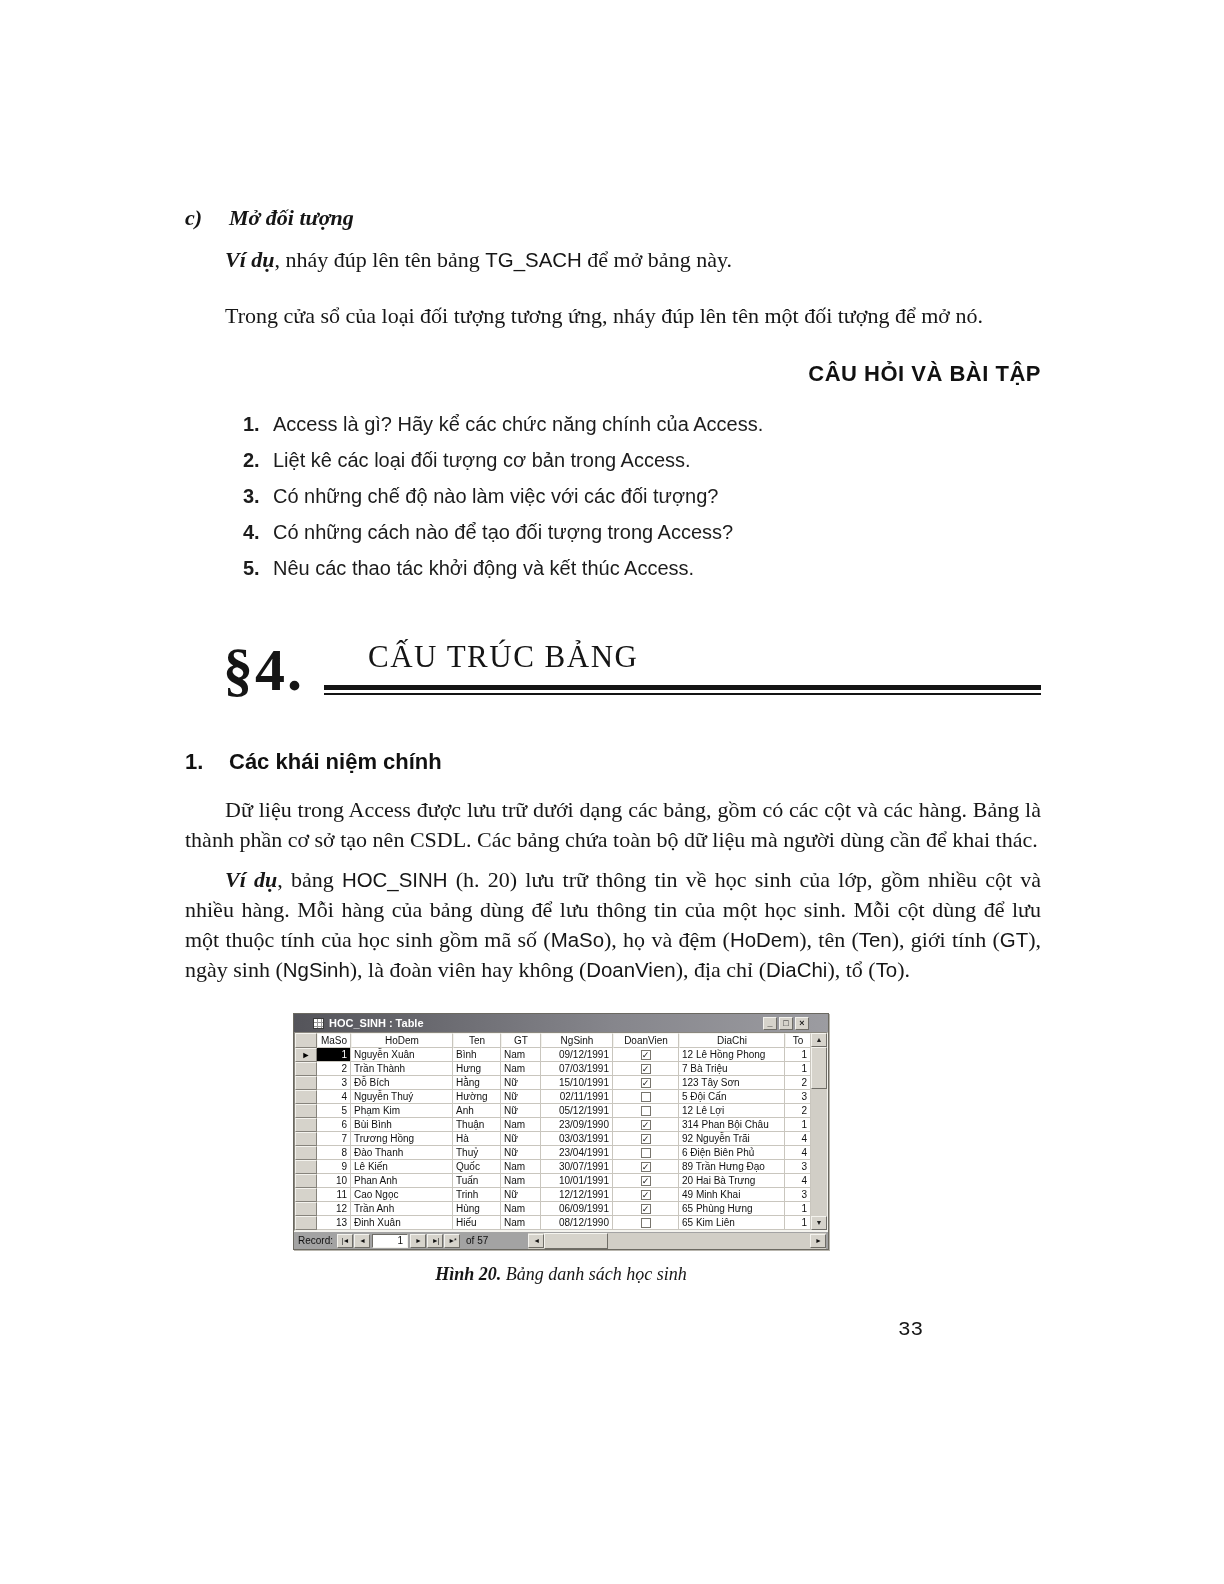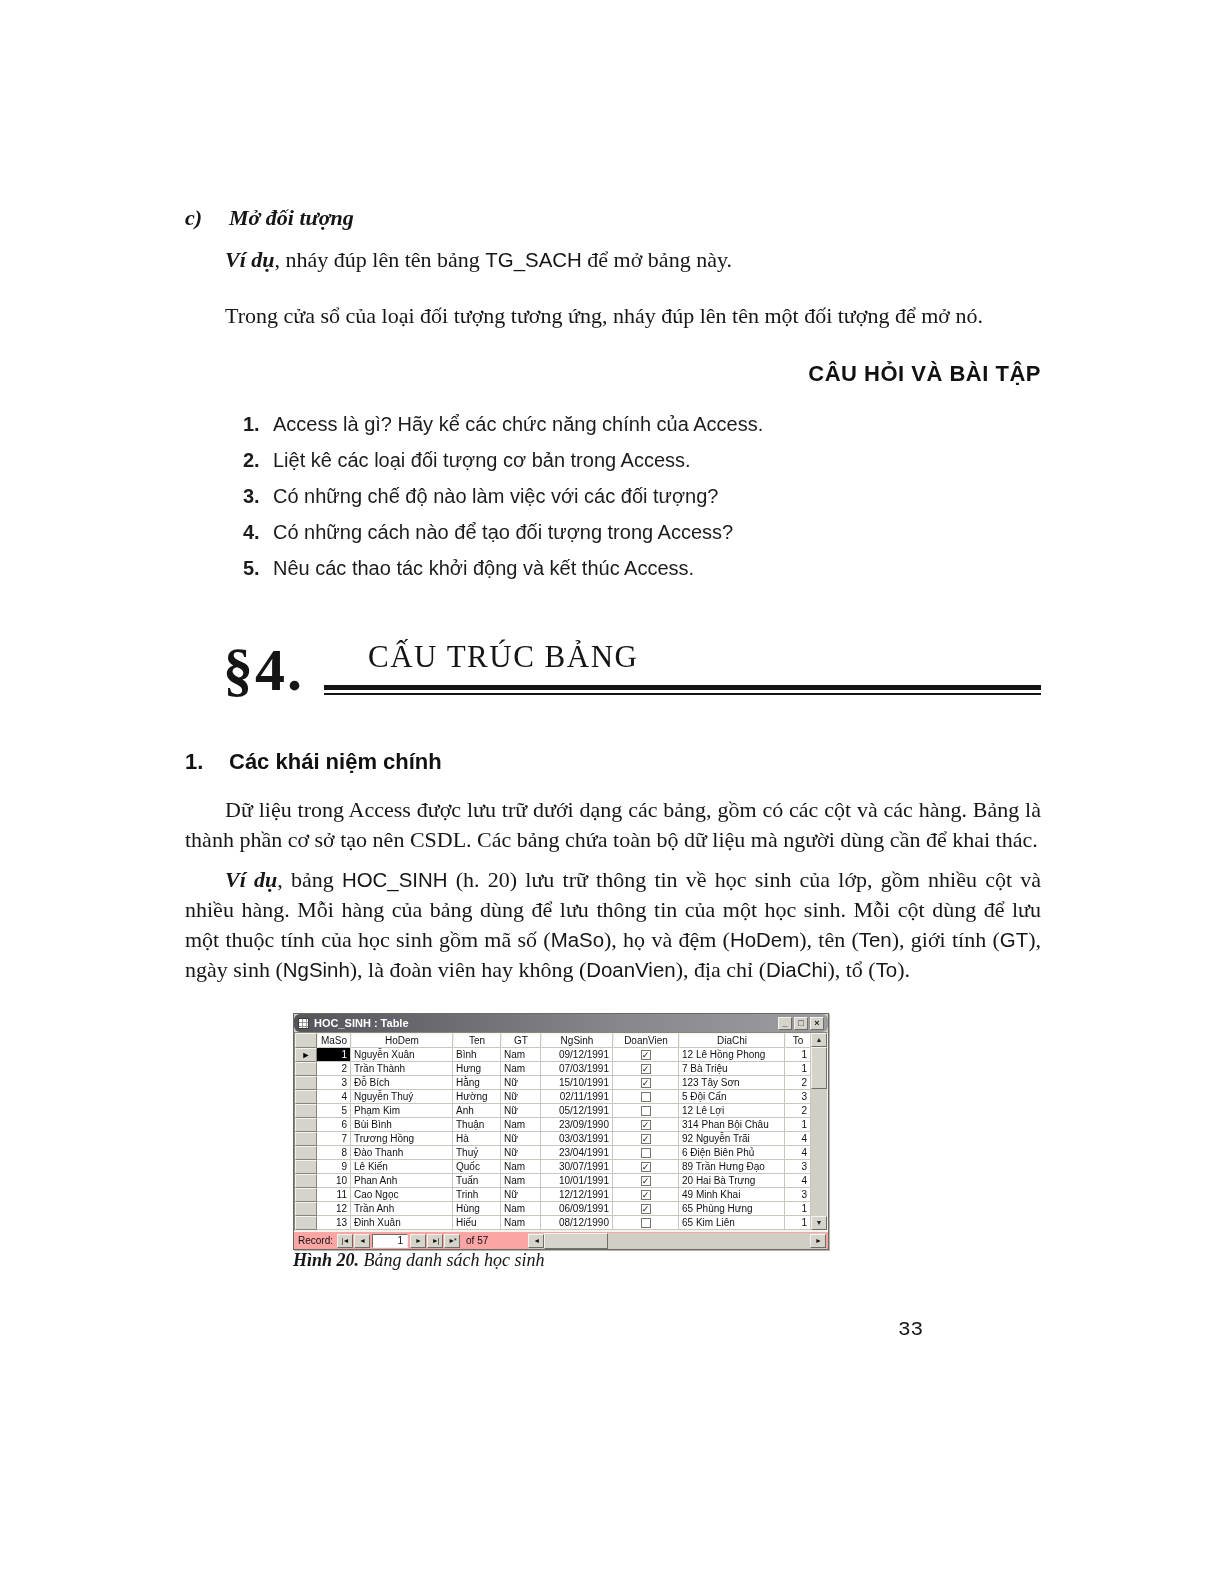--- a/index.html
+++ b/index.html
@@ -40,22 +40,22 @@
 
   
   .sub-h { display:flex; font-family:"Liberation Sans", sans-serif; font-weight:bold;
            font-size:22px; margin:48px 0 20px; color:#111; }
   .sub-h-num { width:44px; flex:none; }
 
   
   .figure { margin-top:28px; margin-left:108px; width:536px; }
   .ms-window { width:536px; background:#d6d3cb; border:1px solid #6b6961;
                font-family:"Liberation Sans", sans-serif; box-shadow:1px 1px 0 #b9b6ae; }
-  .titlebar { height:18px; display:flex; align-items:center; padding:0 4px;
-              background:linear-gradient(90deg,#54545a,#86868c 60%,#9c9ca1);border-radius:6px; }
+  .titlebar { height:18px; display:flex; align-items:center; padding:0 19px;
+              background:linear-gradient(90deg,#54545a,#86868c 60%,#9c9ca1); }
   .t-icon { width:11px; height:11px; margin-right:5px; flex:none; background:#fff;
             border:1px solid #3c3c3c;
             background-image:linear-gradient(#999 1px,transparent 1px),
                              linear-gradient(90deg,#999 1px,transparent 1px);
             background-size:4px 4px; background-position:-1px -1px; }
   .t-text { flex:1; color:#fff; font-size:11px; font-weight:bold; white-space:nowrap; overflow:hidden; }
   .t-btns { display:flex; gap:2px; flex:none; }
   .t-btn  { width:14px; height:13px; background:#d6d3cb; border:1px solid;
             border-color:#f4f3ee #6f6d67 #6f6d67 #f4f3ee; font-size:9px; line-height:11px;
             text-align:center; color:#1c1c1c; font-weight:bold; }
@@ -87,37 +87,37 @@
   .cur-arrow { font-size:9px; line-height:1; color:#000; }
 
   .vscroll { width:16px; flex:none; display:flex; flex-direction:column; background:#d1cec6; }
   .sb-btn { height:14px; flex:none; background:#d6d3cb; border:1px solid;
             border-color:#f4f3ee #6f6d67 #6f6d67 #f4f3ee; font-size:7px; line-height:12px;
             text-align:center; color:#222; }
   .sb-thumb { height:42px; flex:none; background:#d6d3cb; border:1px solid;
               border-color:#f4f3ee #6f6d67 #6f6d67 #f4f3ee; }
   .sb-fill { flex:1; }
 
-  .recbar { height:18px; display:flex; align-items:center; background:#fca5a5;
+  .recbar { height:18px; display:flex; align-items:center; background:#a3a3a3;
             border-top:1px solid #f4f3ee; padding:1px 2px; }
   .rec-label { font-size:10px; margin:0 4px 0 2px; color:#111; white-space:nowrap; }
   .nav-btn { width:16px; height:14px; flex:none; background:#d6d3cb; border:1px solid;
              border-color:#f4f3ee #6f6d67 #6f6d67 #f4f3ee; font-size:7px; line-height:12px;
              text-align:center; color:#111; letter-spacing:-1px; margin-right:1px; }
   .rec-box { width:36px; height:14px; flex:none; background:#fff; border:1px solid;
              border-color:#6f6d67 #f4f3ee #f4f3ee #6f6d67; font-size:10px; line-height:12px;
              text-align:right; padding:0 4px; margin:0 2px 0 1px; color:#111; }
   .rec-of { font-size:10px; margin:0 6px 0 5px; white-space:nowrap; color:#111; }
   .rec-spacer { width:34px; flex:none; }
   .h-scroll { flex:1; display:flex; align-items:center; height:16px; background:#d1cec6; }
   .h-track { flex:1; position:relative; height:16px; background:#d1cec6; }
   .h-thumb { position:absolute; left:0; top:0; width:64px; height:16px; background:#d6d3cb;
              border:1px solid; border-color:#f4f3ee #6f6d67 #6f6d67 #f4f3ee; }
 
-  .caption { font-family:"Liberation Serif", serif;
+  .caption { margin-top:14px; text-align:center; font-family:"Liberation Serif", serif;
              font-size:18px; font-style:italic; color:#161616; }
   .caption-label { font-weight:bold; }
 
   .page-num { position:absolute; left:898px; top:1318px; font-family:Liberation Mono, monospace;
               font-size:21px; color:#161616; }
 </style>
 </head>
 <body>
 
 <div class="page">

